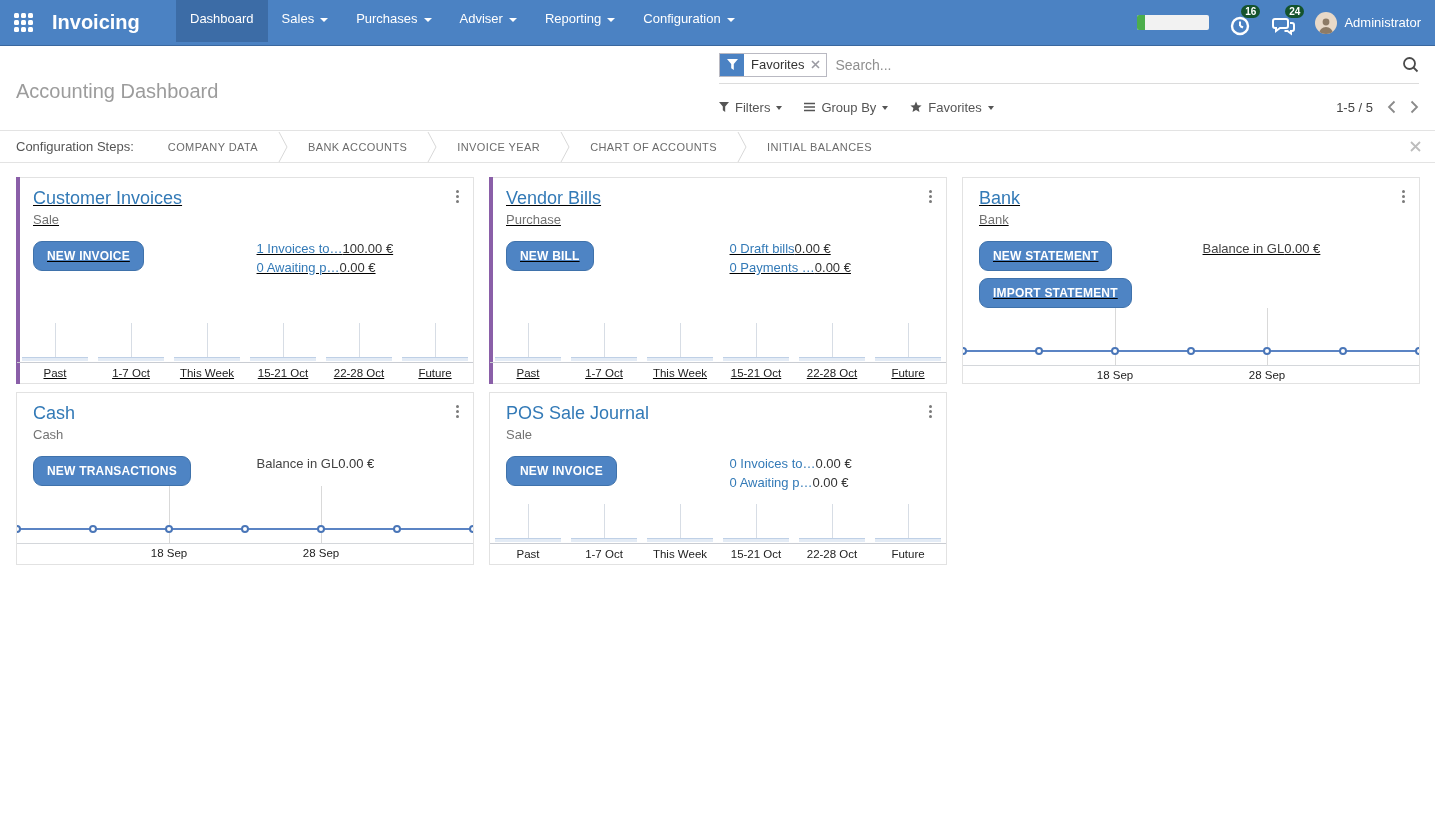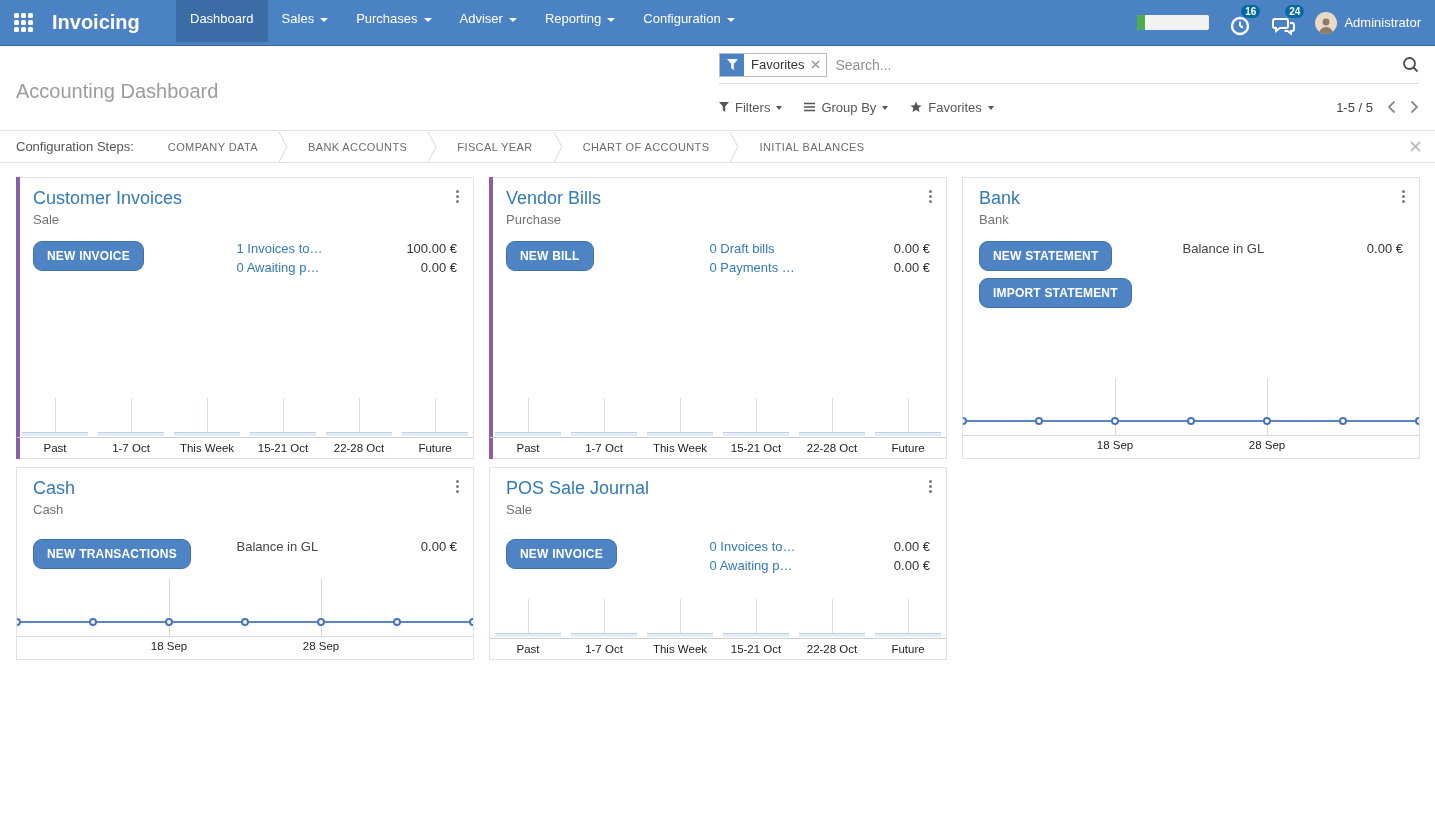--- a/index.html
+++ b/index.html
@@ -15,21 +15,21 @@
   .brand { font-size:20px; font-weight:bold; padding:0 12px 0 6px; min-width:130px; }
   .menu { display:flex; height:54px; }
   .menu-item { height:46px; display:flex; align-items:center; padding:0 14px; font-size:13px; cursor:pointer; }
   .menu-item.active { background:#3c6ca6; }
   .caret-w { width:0; height:0; border-left:4px solid transparent; border-right:4px solid transparent;
     border-top:4px solid #fff; margin-left:6px; margin-top:2px; }
   .nav-right { margin-left:auto; display:flex; align-items:center; gap:18px; padding-right:14px; }
   .progressbar { width:72px; height:15px; background:#f2f2f2; border-radius:2px; overflow:hidden; cursor:pointer; }
   .progressbar .fill { height:100%; width:10%; background:#4cae4c; }
   .nav-icon { position:relative; width:26px; height:26px; cursor:pointer; display:flex; align-items:flex-end; justify-content:center; }
-  .badge { position:absolute; top:-5px; right:-7px; background:#0369a1; color:#fff; font-size:10px; font-weight:bold;
+  .badge { position:absolute; top:-5px; right:-7px; background:#14532d; color:#fff; font-size:10px; font-weight:bold;
     border-radius:8px; padding:1px 4px; line-height:11px; }
   .user { display:flex; align-items:center; gap:7px; cursor:pointer;justify-content:center; }
   .avatar { width:22px; height:22px; border-radius:50%; background:#e8d9c8; overflow:hidden; display:flex; align-items:flex-end; justify-content:center; }
   .user-name { font-size:13px; }
 
   
   .control-panel { display:flex; border-bottom:0; }
   .cp-left { flex:1; padding:22px 16px;margin-top:12px; }
   .page-title { font-size:20px; color:#9c9c9c; }
   .cp-right { width:716px; padding-right:16px; }
@@ -54,33 +54,33 @@
     display:flex; align-items:center; background:#fff; }
   .steps-label { font-size:13px; color:#555; padding:0 26px 0 16px; }
   .step { font-size:11px; color:#6b6b6b; letter-spacing:.4px; padding:0 8px; cursor:pointer; white-space:nowrap; }
   .step-sep { height:32px; display:flex; align-items:center; margin:0 12px; }
   .steps-close { margin-left:auto; padding:0 14px; cursor:pointer; display:flex; }
 
   
   .content { padding:14px 16px; }
   .cards { display:grid; grid-template-columns:repeat(3, 458px); column-gap:15px; row-gap:8px; }
   .card { position:relative; background:#fff; border:1px solid #e2e2e2; display:flex; flex-direction:column; }
-  .card.r1 { height:282px; } .card.r2 { height:193px;gap:8px; }
+  .card.r1 { height:207px;text-decoration:underline; } .card.r2 { height:173px; }
   .card .stripe { position:absolute; left:-1px; top:-1px; bottom:-1px; width:4px; background:#8a5fa8; }
   .card-head { padding:10px 14px 0 16px; }
   .card-title { font-size:18px; color:#337ab7; cursor:pointer; }
   .card-sub { font-size:13px; color:#737373; margin-top:3px; }
   .kebab { position:absolute; top:10px; right:12px; cursor:pointer; display:flex; flex-direction:column; gap:2px; padding:2px; }
   .kebab i { width:3px; height:3px; background:#7a7a7a; border-radius:50%; }
   .card-actions { display:flex; align-items:flex-start; padding:14px 16px 0 16px; }
   .btn-col { display:flex; flex-direction:column; gap:7px; align-items:flex-start; }
   .btn { background:#4e84c4; border:1px solid #3f72ab; color:#fff; font-size:12px; font-weight:bold;
     letter-spacing:.2px; padding:7px 13px; border-radius:9px; cursor:pointer; font-family:"Liberation Sans",sans-serif; }
   .info { margin-left:auto; width:52%; display:flex; flex-direction:column; gap:4px; }
-  .info-row { display:flex; justify-content:space-between; font-size:13px; line-height:15px; }
+  .info-row { display:flex; justify-content:flex-start; font-size:13px; line-height:15px;margin-left:20px; }
   .info-label { color:#444; }
   .info-label.link { color:#337ab7; cursor:pointer; }
   .info-amt { color:#333; }
 
   .chart-wrap { margin-top:auto; }
   
   .bar-plot { height:50px; position:relative; display:flex; border-bottom:1px solid #c9ccd2; }
   .bar-col { flex:1; position:relative; }
   .bar-grid { position:absolute; left:50%; top:10px; bottom:5px; width:1px; background:#d7dde5; }
   .bar-stub { position:absolute; left:7%; right:7%; bottom:1px; height:4px; background:#e3ebf5; border-top:1px solid #bfd0e6; }
@@ -242,21 +242,21 @@
     <svg width="10" height="30" viewBox="0 0 10 30">
         <path d="M1 0 L9 15 L1 30" fill="none" stroke="#d8d8d8" stroke-width="1"></path>
       </svg>
     </span>
   <span class="step">BANK ACCOUNTS</span>
   <span class="step-sep">
     <svg width="10" height="30" viewBox="0 0 10 30">
         <path d="M1 0 L9 15 L1 30" fill="none" stroke="#d8d8d8" stroke-width="1"></path>
       </svg>
     </span>
-  <span class="step">FISCAL YEAR</span>
+  <span class="step">INVOICE YEAR</span>
   <span class="step-sep">
     <svg width="10" height="30" viewBox="0 0 10 30">
         <path d="M1 0 L9 15 L1 30" fill="none" stroke="#d8d8d8" stroke-width="1"></path>
       </svg>
     </span>
   <span class="step">CHART OF ACCOUNTS</span>
   <span class="step-sep">
     <svg width="10" height="30" viewBox="0 0 10 30">
         <path d="M1 0 L9 15 L1 30" fill="none" stroke="#d8d8d8" stroke-width="1"></path>
       </svg>

